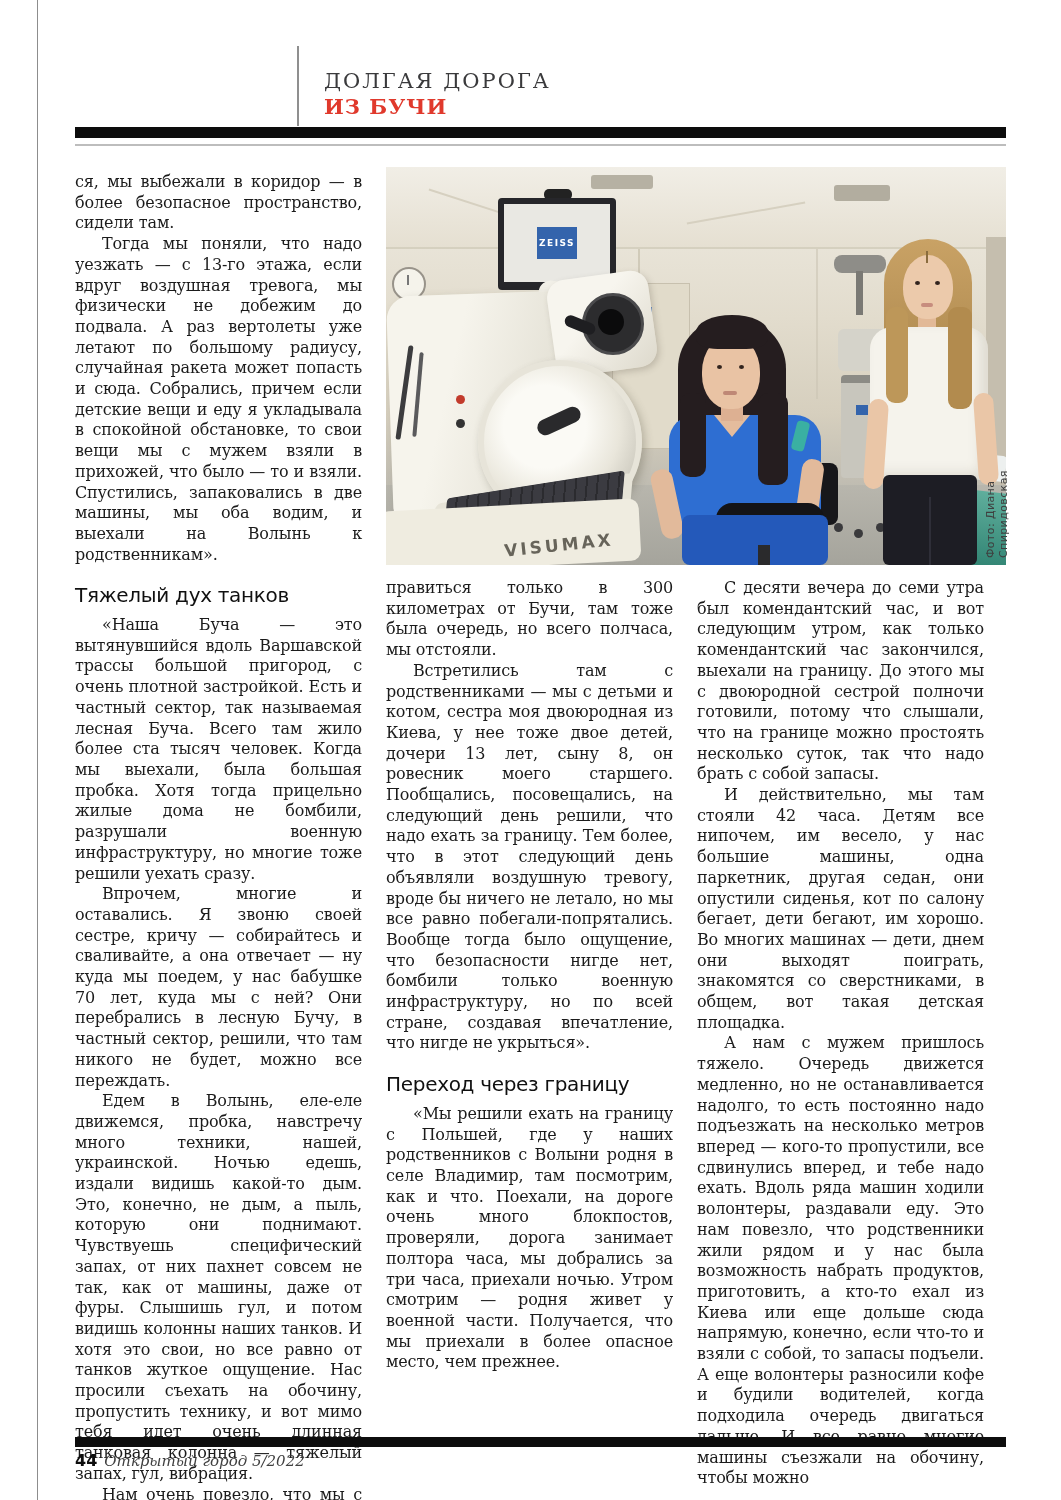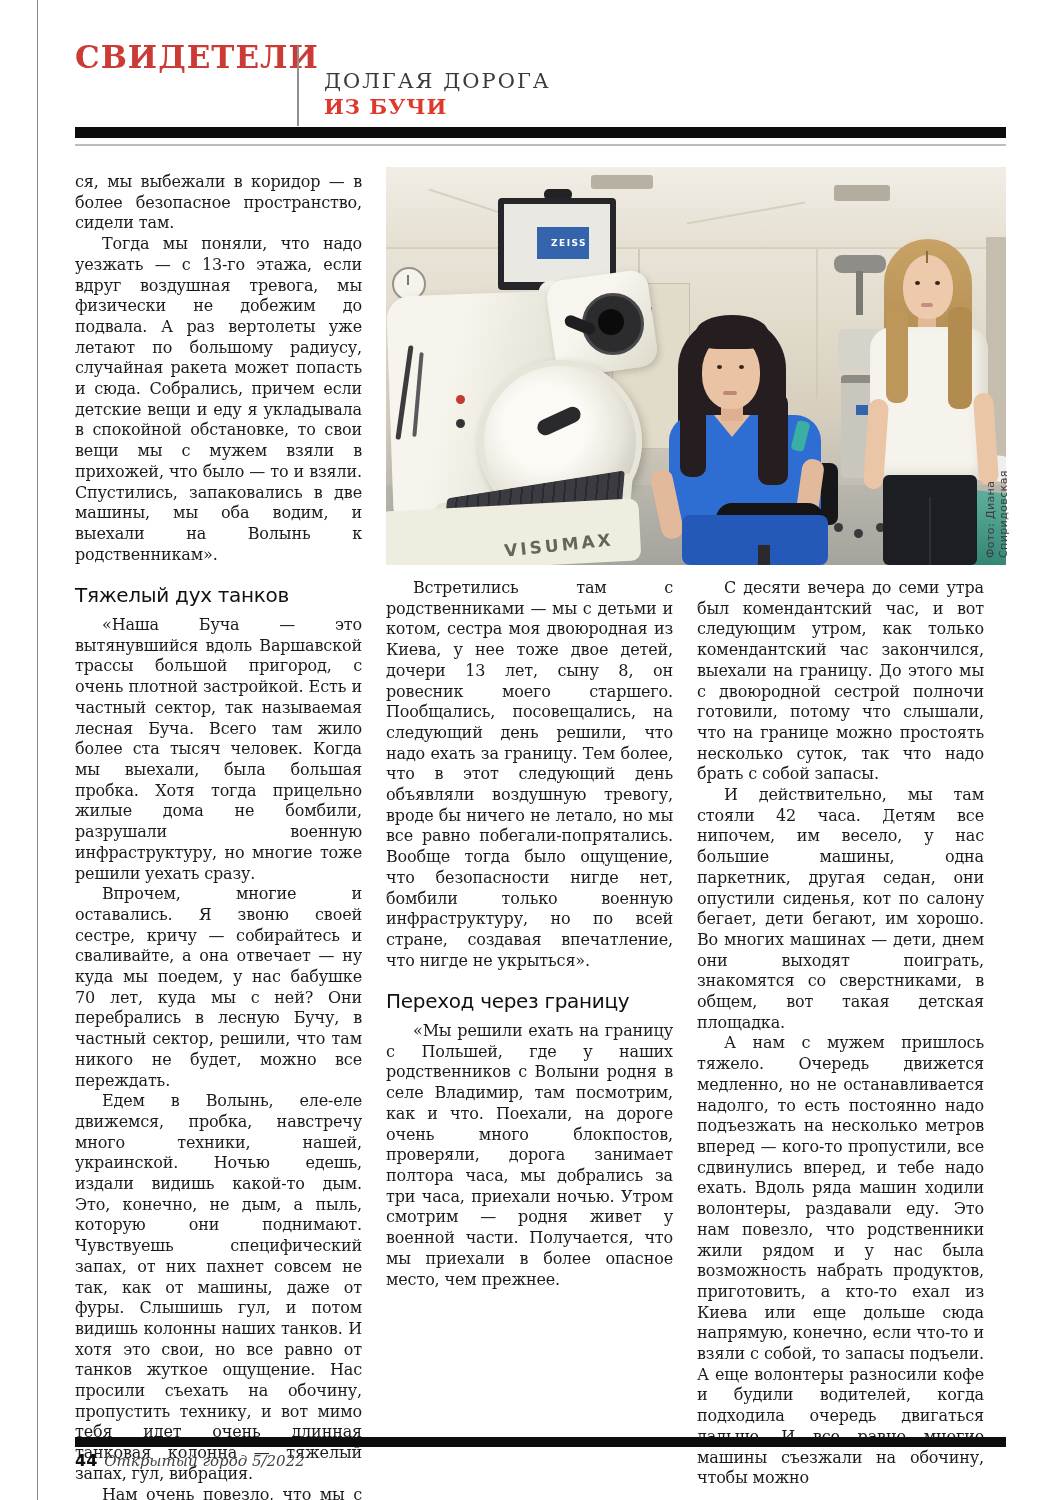--- a/index.html
+++ b/index.html
@@ -50,21 +50,21 @@
   .ph-clock{left:6px;top:100px;width:30px;height:30px;border-radius:50%;
             background:#f5f3eb;border:2px solid #98938a;}
   .ph-clock:after{content:"";position:absolute;left:13px;top:6px;width:2px;height:10px;background:#777;}
 
   
   .m-cam{left:158px;top:22px;width:28px;height:11px;background:#222;border-radius:5px;}
   .m-monitor{left:112px;top:31px;width:118px;height:92px;background:#26262a;border-radius:4px;}
   .m-screen{left:118px;top:37px;width:106px;height:78px;background:#e9e8e3;}
   .m-logo{left:151px;top:60px;width:40px;height:32px;background:#3464ac;color:#fff;
           font-family:"DejaVu Sans",sans-serif;font-size:9px;font-weight:bold;
-          letter-spacing:1.5px;display:flex;align-items:center;justify-content:center;padding-left:12px;}
+          letter-spacing:1.5px;display:flex;align-items:center;justify-content:center;}
   .m-column{left:150px;top:116px;width:72px;height:72px;background:#f2f0e8;
             border-radius:12px;transform:rotate(6deg);}
   .m-head{left:165px;top:108px;width:102px;height:97px;border-radius:18px;
           background:linear-gradient(135deg,#f7f5ee 40%,#ddd9cc);transform:rotate(-8deg);
           box-shadow:2px 3px 6px rgba(90,85,70,.25);}
   .m-eye-outer{left:196px;top:126px;width:56px;height:56px;border-radius:50%;
                background:#2c2c2e;border:3px solid #4a4a4c;}
   .m-eye-inner{left:212px;top:142px;width:26px;height:26px;border-radius:50%;background:#0b0b0c;}
   .m-handle{left:178px;top:152px;width:32px;height:12px;background:#1e1e21;
             border-radius:6px;transform:rotate(22deg);}
@@ -169,21 +169,20 @@
   .footer-line{left:75px;top:1451px;display:flex;align-items:baseline;gap:7px;}
   .pagenum{font-family:"DejaVu Sans",sans-serif;font-weight:bold;font-size:16px;color:#0d0d0d;}
   .issue{font-family:"DejaVu Serif",serif;font-style:italic;font-size:15px;color:#404040;}
 </style>
 </head>
 <body>
 
 <div class="abs edge-line"></div>
 
 <div class="abs rubric">
-  <div>СВИДЕТЕЛИ</div>
 </div>
 <div class="abs hdr-divider"></div>
 <div class="abs title-block">
   <div class="title-l1">ДОЛГАЯ ДОРОГА</div>
   <div class="title-l2">ИЗ БУЧИ</div>
 </div>
 <div class="abs rule-thick"></div>
 <div class="abs rule-thin"></div>
 
 <section class="abs col col1">
@@ -279,20 +278,21 @@
   <div class="abs st-arm-l"></div>
   <div class="abs st-arm-r"></div>
   <div class="abs st-pants"></div>
   <div class="abs st-seam"></div>
 
 </figure>
 
 <div class="abs photo-credit">Фото: Диана Спиридовская</div>
 
 <section class="abs col col2">
+  <p class="first">правиться только в 300 километрах от Бучи, там тоже была очередь, но всего полчаса, мы отстояли.</p>
   <p>Встретились там с родственниками — мы с детьми и котом, сестра моя двоюродная из Киева, у нее тоже двое детей, дочери 13 лет, сыну 8, он ровесник моего старшего. Пообщались, посовещались, на следующий день решили, что надо ехать за границу. Тем более, что в этот следующий день объявляли воздушную тревогу, вроде бы ничего не летало, но мы все равно побегали-попрятались. Вообще тогда было ощущение, что безопасности нигде нет, бомбили только военную инфраструктуру, но по всей стране, создавая впечатление, что нигде не укрыться».</p>
   <h3>Переход через границу</h3>
   <p>«Мы решили ехать на границу с Польшей, где у наших родственников с Волыни родня в селе Владимир, там посмотрим, как и что. Поехали, на дороге очень много блокпостов, проверяли, дорога занимает полтора часа, мы добрались за три часа, приехали ночью. Утром смотрим — родня живет у военной части. Получается, что мы приехали в более опасное место, чем прежнее.</p>
 </section>
 
 <section class="abs col col3">
   <p>С десяти вечера до семи утра был комендантский час, и вот следующим утром, как только комендантский час закончился, выехали на границу. До этого мы с двоюродной сестрой полночи готовили, потому что слышали, что на границе можно простоять несколько суток, так что надо брать с собой запасы.</p>
   <p>И действительно, мы там стояли 42 часа. Детям все нипочем, им весело, у нас большие машины, одна паркетник, другая седан, они опустили сиденья, кот по салону бегает, дети бегают, им хорошо. Во многих машинах — дети, днем они выходят поиграть, знакомятся со сверстниками, в общем, вот такая детская площадка.</p>
   <p>А нам с мужем пришлось тяжело. Очередь движется медленно, но не останавливается надолго, то есть постоянно надо подъезжать на несколько метров вперед — кого-то пропустили, все сдвинулись вперед, и тебе надо ехать. Вдоль ряда машин ходили волонтеры, раздавали еду. Это нам повезло, что родственники жили рядом и у нас была возможность набрать продуктов, приготовить, а кто-то ехал из Киева или еще дольше сюда напрямую, конечно, если что-то и взяли с собой, то запасы подъели. А еще волонтеры разносили кофе и будили водителей, когда подходила очередь двигаться дальше. И все равно многие машины съезжали на обочину, чтобы можно</p>
 </section>

